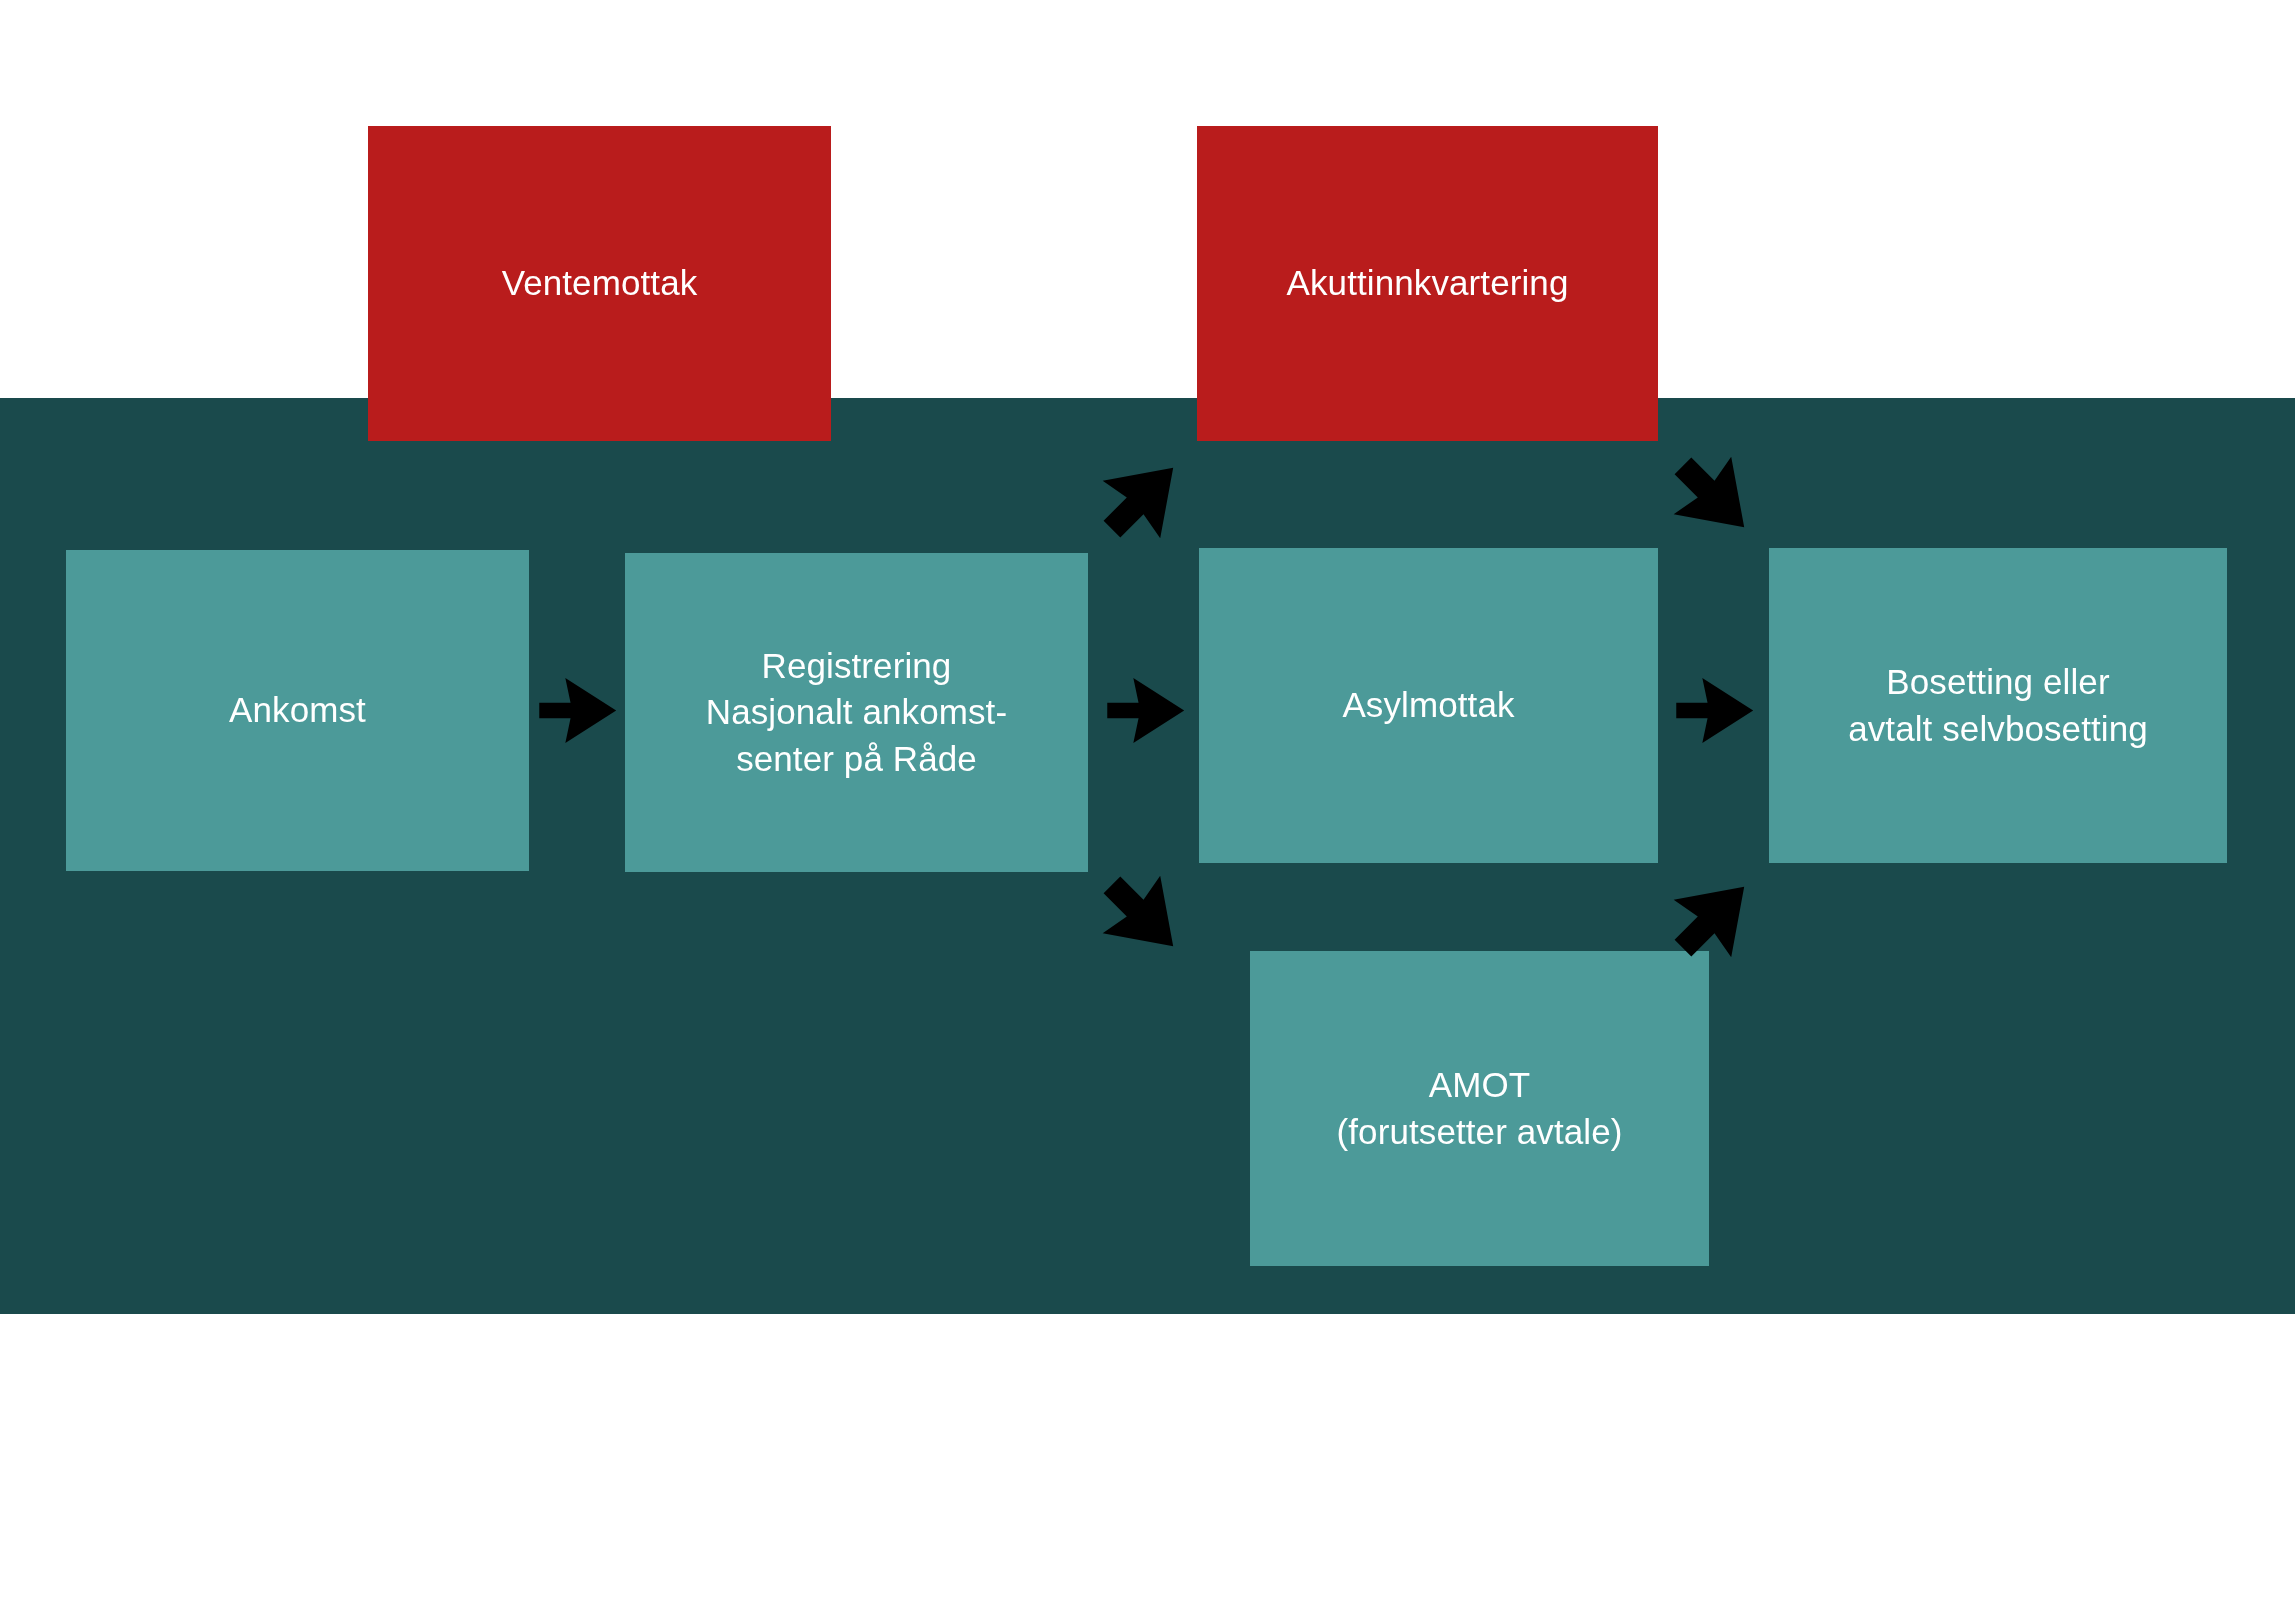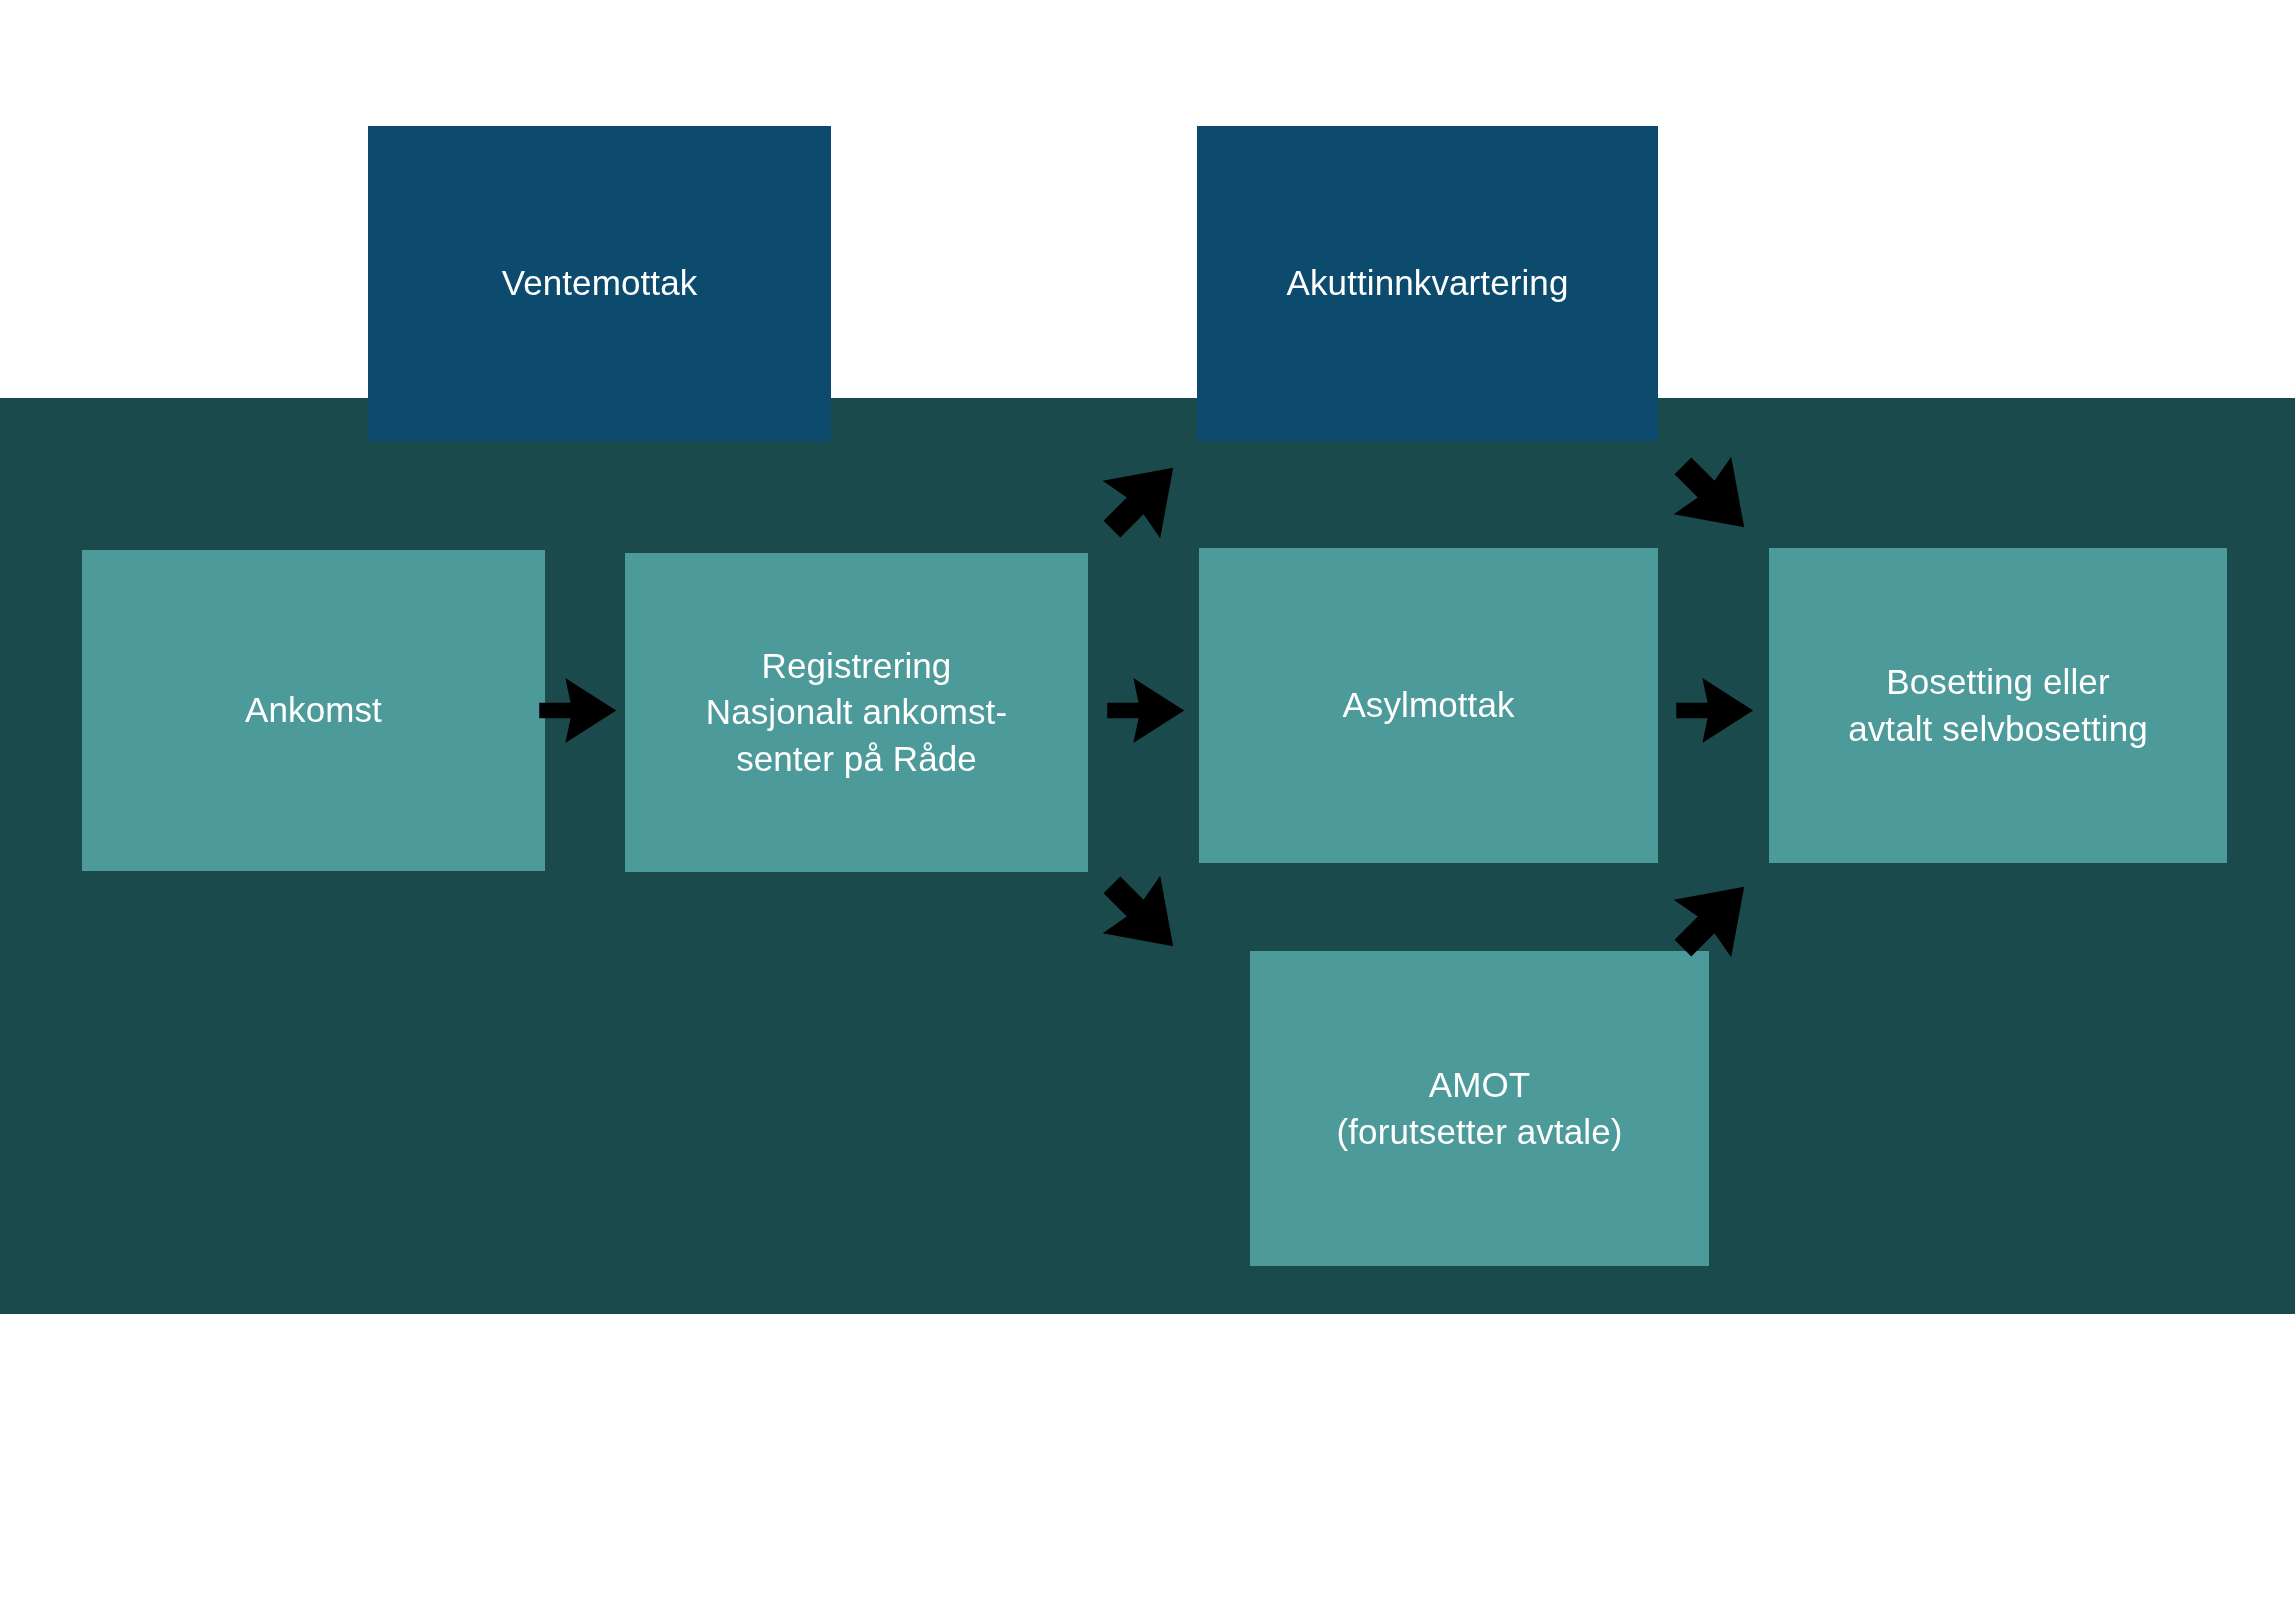--- a/index.html
+++ b/index.html
@@ -45,28 +45,28 @@
   }
   .box .label {
     font-size: 35px;
     line-height: 1.32;
     font-weight: 400;
     letter-spacing: 0.1px;
     white-space: pre-line;
     padding: 0 10.5px;
   }
 
-  .box.gray  { background: #0c4a6e; }
+  .box.gray  { background: #b91c1c; }
   .box.teal  { background: #4C9A99; }
 
   
   #box-ventemottak        { left: 368px;  top: 126px;  width: 463px; height: 315px; }
   #box-akuttinnkvartering { left: 1197px; top: 126px;  width: 461px; height: 315px; align-items: center; }
 
-  #box-ankomst      { left: 82px;  top: 550px;  width: 463px; height: 321px; }
+  #box-ankomst      { left: 66px;  top: 550px;  width: 463px; height: 321px; }
   #box-registrering { left: 625px;  top: 553px;  width: 463px; height: 319px; }
   #box-asylmottak   { left: 1199px; top: 548px;  width: 459px; height: 315px; align-items: center; }
   #box-bosetting    { left: 1769px; top: 548px;  width: 458px; height: 315px; }
   #box-amot         { left: 1250px; top: 919px; width: 459px; height: 315px; margin-top: 32px; }
 
   
   .arrow {
     position: absolute;
     pointer-events: none;
   }

